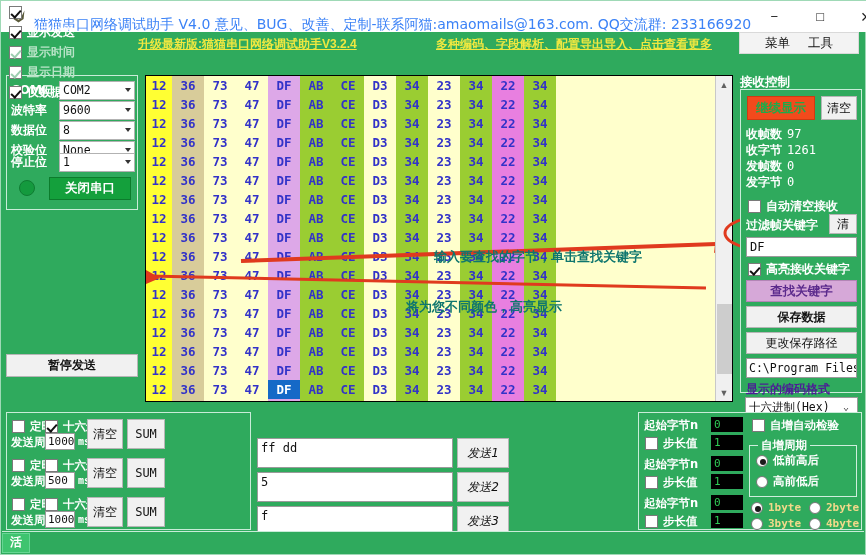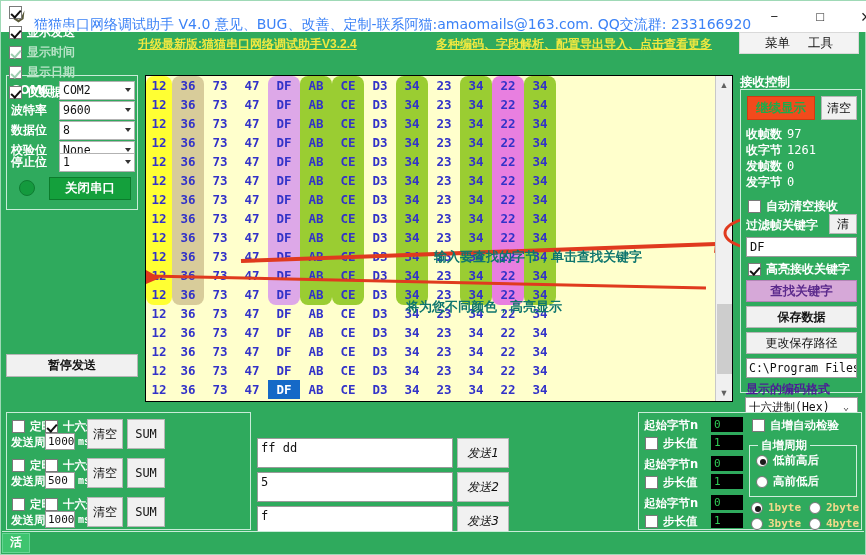--- a/index.html
+++ b/index.html
@@ -145,21 +145,21 @@
   }
   #tabrow-send { left: 5px; top: 383px; }
 
   
   #data-area {
     position: absolute; left: 144px; top: 74px; width: 588px; height: 327px;
     background: #ffffcc; border: 1px solid #000000;
     overflow: hidden;
   }
   .hex-canvas { position: absolute; left: 0; top: 0; width: 570px; height: 325px; }
-  .hexcol { position: absolute; top: 0; height: 229px; border-radius: 8px; }
+  .hexcol { position: absolute; top: 0; height: 325px; }
   .hexrow {
     position: absolute; left: 0; width: 100%; height: 19px;
     line-height: 19px;
     font-family: "DejaVu Sans Mono", monospace; font-size: 12.5px;
     color: #3232c8; font-weight: bold;
     text-align: center;
   }
   .hexrow.sel { background: #1569c7 !important; color: #ffffff; }
 
   

